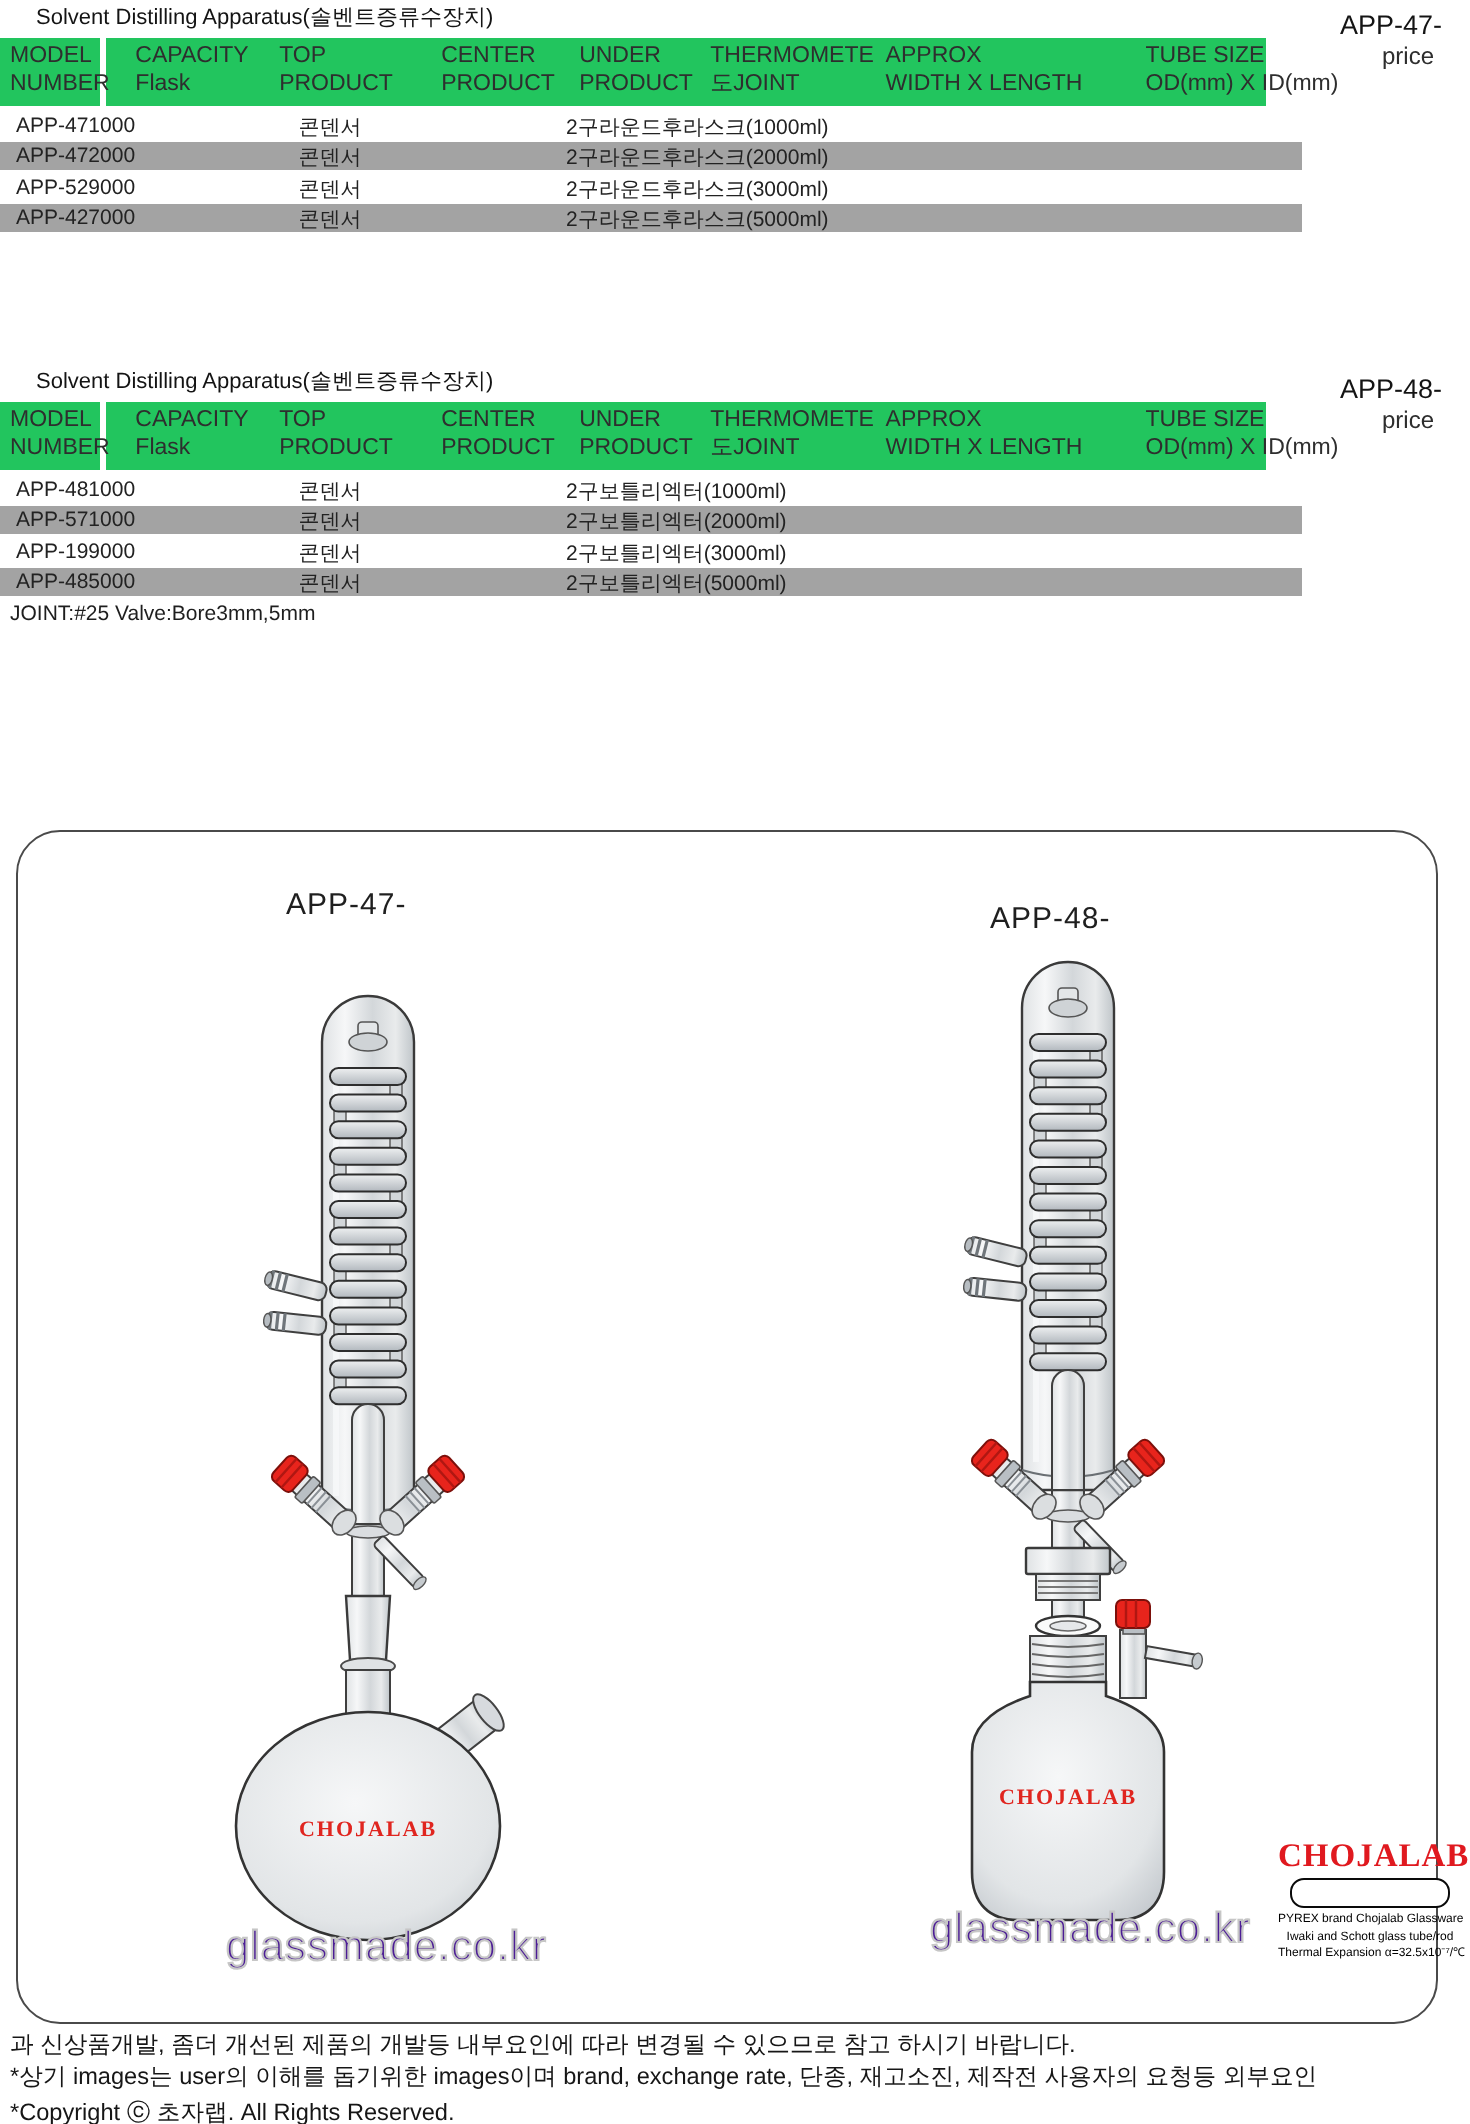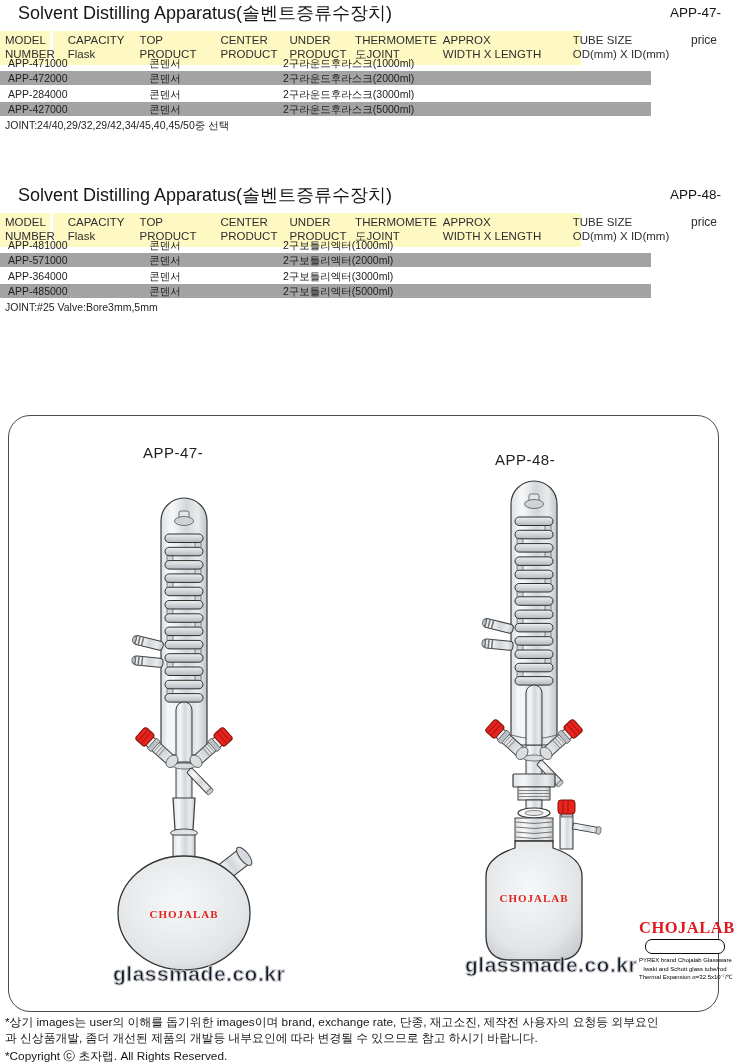--- a/index.html
+++ b/index.html
@@ -1,42 +1,42 @@
 <!DOCTYPE html>
 <html><head>
 <meta charset="utf-8">
 <style>
   html,body{margin:0;padding:0;background:#fff;}
   .page{position:relative;width:735px;height:1062px;background:#fff;overflow:hidden;
         font-family:"Liberation Sans",sans-serif;color:#1c1c1c;}
   .section{position:absolute;left:0;width:735px;height:140px;}
   #sec0{top:0;} #sec1{top:182px;}
-  .sec-title{position:absolute;left:18px;top:1px;font-size:18px;color:#141414;white-space:nowrap;}
+  .sec-title{position:absolute;left:18px;top:1px;font-size:11px;color:#141414;white-space:nowrap;}
   .sec-code{position:absolute;right:14px;top:5px;font-size:13.5px;color:#141414;}
-  .thead{position:absolute;left:0;top:19px;width:581px;height:34px;background:#fef9c3;margin-top:12px;}
+  .thead{position:absolute;left:0;top:19px;width:633px;height:34px;background:#22c55e;}
   .hgap{position:absolute;left:50px;top:0;width:3px;height:34px;background:#fff;}
   .hcell{position:absolute;top:0;transform:translateX(-50%);
          font-size:11.5px;line-height:13.5px;padding-top:3px;color:#2e2e2e;white-space:nowrap;}
   .hcell.left{transform:none;text-align:left;}
   .hcell.single{font-size:12px;}
   .rows{position:absolute;left:0;top:55.5px;width:651px;}
   .row{position:relative;height:14px;margin-bottom:1.5px;font-size:10.5px;color:#222;}
   .row.shaded{background:#a3a3a3;}
   .cm{position:absolute;left:8px;top:1px;}
   .ct{position:absolute;left:165px;top:1px;transform:translateX(-50%);text-align:center;}
   .cc2{position:absolute;left:283px;top:1px;}
   .note{position:absolute;left:5px;top:119px;font-size:10.5px;color:#1e1e1e;}
 
   .figure{position:absolute;left:8px;top:415px;width:709px;height:595px;
           border:1.5px solid #4a4a4a;border-radius:22px;}
   .figure svg{position:absolute;left:0;top:0;}
   .fig-label{position:absolute;font-size:15px;letter-spacing:0.5px;color:#1f1f1f;}
   .fl1{left:134px;top:28px;} .fl2{left:486px;top:35px;}
-  .wm{position:absolute;font-weight:bold;font-size:21px;letter-spacing:0.5px;
-      color:#0f172a;-webkit-text-stroke:1.1px #c6c6c6;white-space:nowrap;}
+  .wm{position:absolute;font-weight:normal;font-size:21px;letter-spacing:0.5px;
+      color:#4c1d95;-webkit-text-stroke:1.1px #c6c6c6;white-space:nowrap;}
   .wm-left{left:104px;top:546px;} .wm-right{left:456px;top:537px;}
   .logo{position:absolute;left:630px;top:502px;width:92px;text-align:center;}
   .logo-brand{font-family:"Liberation Serif",serif;font-weight:bold;font-size:16.5px;
               color:#e0191f;letter-spacing:0.5px;}
   .logo-box{width:78px;height:13px;border:1.6px solid #0a0a0a;border-radius:7px;
             margin:1px auto 2px;background:#fff;}
   .logo-line{font-size:6px;line-height:8.5px;color:#000;white-space:nowrap;}
 
   .footer{position:absolute;left:5px;top:1015px;width:726px;font-size:11.8px;
           line-height:15.5px;color:#161616;}
@@ -102,31 +102,30 @@
           <span class="cm">APP-471000</span>
           <span class="ct">콘덴서</span>
           <span class="cc2">2구라운드후라스크(1000ml)</span>
         </div>
         <div class="row shaded">
           <span class="cm">APP-472000</span>
           <span class="ct">콘덴서</span>
           <span class="cc2">2구라운드후라스크(2000ml)</span>
         </div>
         <div class="row">
-          <span class="cm">APP-284000</span>
+          <span class="cm">APP-529000</span>
           <span class="ct">콘덴서</span>
           <span class="cc2">2구라운드후라스크(3000ml)</span>
         </div>
         <div class="row shaded">
           <span class="cm">APP-427000</span>
           <span class="ct">콘덴서</span>
           <span class="cc2">2구라운드후라스크(5000ml)</span>
         </div>
       </div>
-    <div class="note">JOINT:24/40,29/32,29/42,34/45,40,45/50중 선택</div>
   </section>
 
   <section class="section" id="sec1">
     <div class="sec-title">Solvent Distilling Apparatus(솔벤트증류수장치)</div>
     <div class="sec-code">APP-48-</div>
     <div class="thead">
         <div class="hgap"></div>
         <div class="hcell left" style="left: 5px;">
           <div>MODEL</div>
           <div>NUMBER</div>
@@ -168,21 +167,21 @@
           <span class="cm">APP-481000</span>
           <span class="ct">콘덴서</span>
           <span class="cc2">2구보틀리엑터(1000ml)</span>
         </div>
         <div class="row shaded">
           <span class="cm">APP-571000</span>
           <span class="ct">콘덴서</span>
           <span class="cc2">2구보틀리엑터(2000ml)</span>
         </div>
         <div class="row">
-          <span class="cm">APP-364000</span>
+          <span class="cm">APP-199000</span>
           <span class="ct">콘덴서</span>
           <span class="cc2">2구보틀리엑터(3000ml)</span>
         </div>
         <div class="row shaded">
           <span class="cm">APP-485000</span>
           <span class="ct">콘덴서</span>
           <span class="cc2">2구보틀리엑터(5000ml)</span>
         </div>
       </div>
     <div class="note">JOINT:#25  Valve:Bore3mm,5mm</div>
@@ -325,18 +324,18 @@
     <div class="logo">
       <div class="logo-brand">CHOJALAB</div>
       <div class="logo-box"></div>
       <div class="logo-line">PYREX brand Chojalab Glassware</div>
       <div class="logo-line">Iwaki and Schott glass tube/rod</div>
       <div class="logo-line">Thermal Expansion α=32.5x10⁻⁷/℃</div>
     </div>
   </div>
 
   <div class="footer">
+    <div>과 신상품개발, 좀더 개선된 제품의 개발등 내부요인에 따라 변경될 수 있으므로 참고 하시기 바랍니다.</div>
     <div>*상기 images는 user의 이해를 돕기위한 images이며 brand, exchange rate, 단종, 재고소진, 제작전 사용자의 요청등 외부요인</div>
-    <div>과 신상품개발, 좀더 개선된 제품의 개발등 내부요인에 따라 변경될 수 있으므로 참고 하시기 바랍니다.</div>
     <div class="copy">*Copyright ⓒ 초자랩.      All Rights Reserved.</div>
   </div>
 
 </div>
 
 </body></html>

